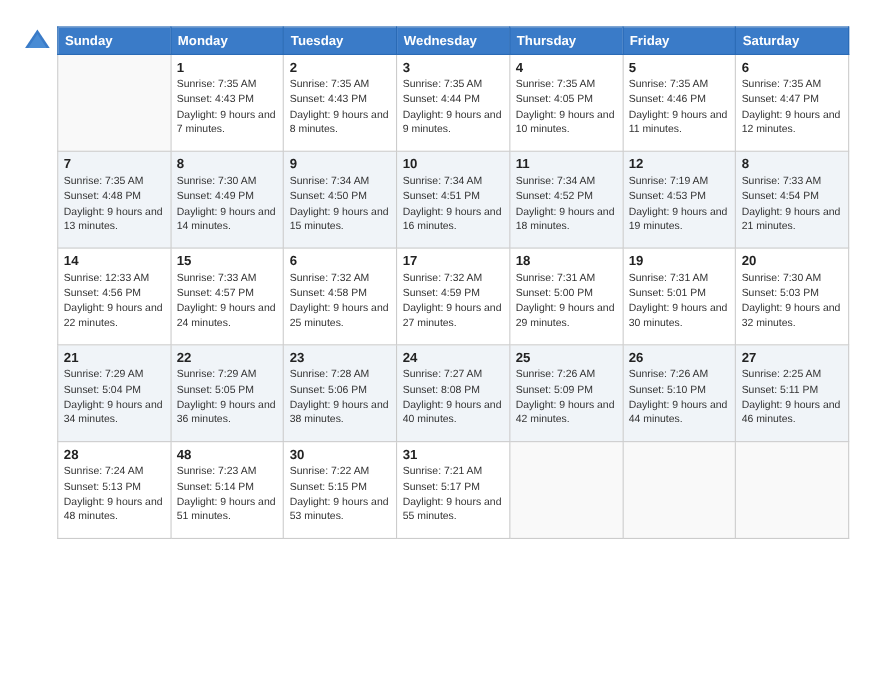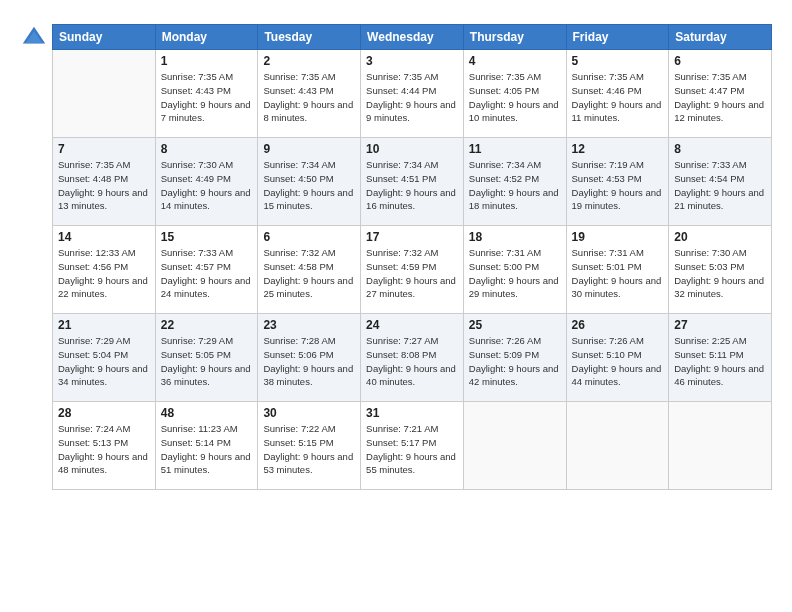--- a/index.html
+++ b/index.html
@@ -334,21 +334,21 @@
         <tr>
           <td>
             <span class="day-number">28</span>
             <div class="day-info">Sunrise: 7:24 AM
 Sunset: 5:13 PM
 Daylight: 9 hours
 and 48 minutes.</div>
           </td>
           <td>
             <span class="day-number">48</span>
-            <div class="day-info">Sunrise: 11:23 AM
+            <div class="day-info">Sunrise: 7:23 AM
 Sunset: 5:14 PM
 Daylight: 9 hours
 and 51 minutes.</div>
           </td>
           <td>
             <span class="day-number">30</span>
             <div class="day-info">Sunrise: 7:22 AM
 Sunset: 5:15 PM
 Daylight: 9 hours
 and 53 minutes.</div>

